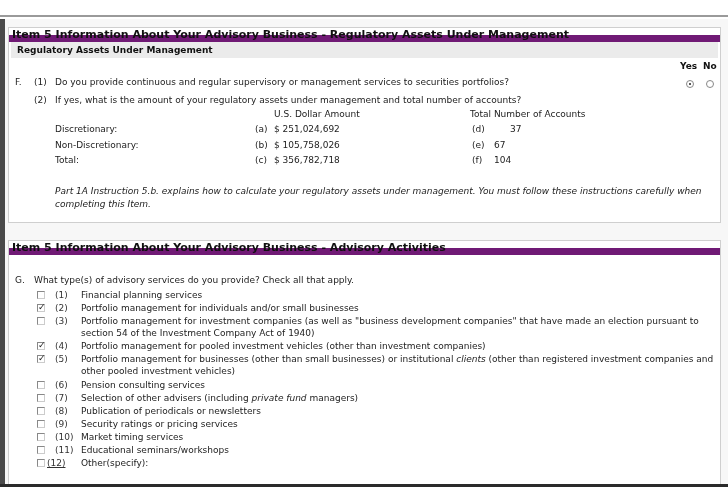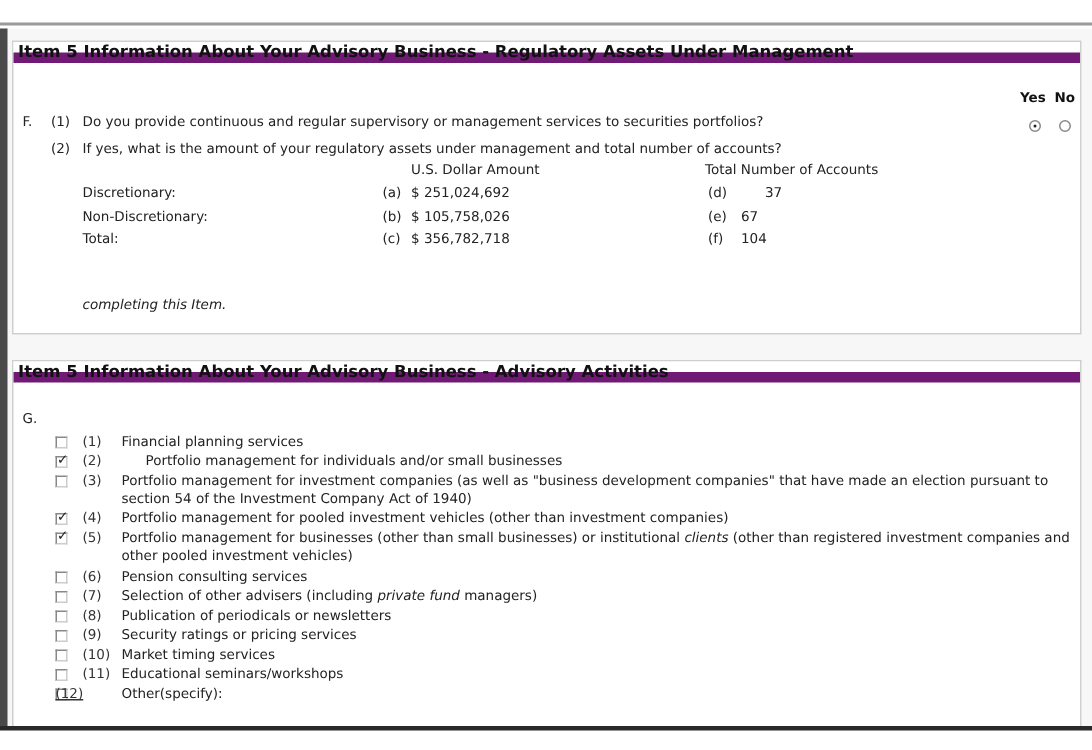--- a/index.html
+++ b/index.html
@@ -29,20 +29,21 @@
   .lbl { position: absolute; color: #222; white-space: nowrap; }
 </style>
 </head>
 <body>
 
 <div class="top-strip"></div>
 <div class="frame"></div>
 
 <div class="panel panel-1">
   <div class="panel-title">Item 5 Information About Your Advisory Business - Regulatory Assets Under Management</div>
+  <div class="panel-subtitle">Regulatory Assets Under Management</div>
 
   <span class="abs yes-no" style="left:671px; top:33px;">Yes</span>
   <span class="abs yes-no" style="left:694px; top:33px;">No</span>
 
   <span class="abs" style="left:6px; top:49px;">F.</span>
   <span class="abs" style="left:25px; top:49px;">(1)</span>
   <span class="abs" style="left:46px; top:49px;">Do you provide continuous and regular supervisory or management services to securities portfolios?</span>
   <span class="radio on" style="left:677px; top:52px;"></span>
   <span class="radio" style="left:697px; top:52px;"></span>
 
@@ -63,38 +64,40 @@
   <span class="abs" style="left:265px; top:112px;">$ 105,758,026</span>
   <span class="abs" style="left:463px; top:112px;">(e)</span>
   <span class="abs" style="left:485px; top:112px;">67</span>
 
   <span class="abs" style="left:46px; top:127px;">Total:</span>
   <span class="abs" style="left:246px; top:127px;">(c)</span>
   <span class="abs" style="left:265px; top:127px;">$ 356,782,718</span>
   <span class="abs" style="left:463px; top:127px;">(f)</span>
   <span class="abs" style="left:485px; top:127px;">104</span>
 
+  <span class="abs italic" style="left:46px; top:158px;">Part 1A Instruction 5.b. explains how to calculate your regulatory assets under management. You must follow these instructions carefully when</span>
   <span class="abs italic" style="left:46px; top:171px;">completing this Item.</span>
 </div>
 
 <div class="panel panel-2">
   <div class="panel-title">Item 5 Information About Your Advisory Business - Advisory Activities</div>
 
   <span class="abs" style="left:6px; top:34px;">G.</span>
+  <span class="abs" style="left:25px; top:34px;">What type(s) of advisory services do you provide? Check all that apply.</span>
 
   <div id="g-items">
       <div>
         <span class="cb" style="left: 28px; top: 50px;"></span>
         <span class="num" style="left: 46px; top: 49px;">(1)</span>
         <span class="lbl" style="left: 72px; top: 49px;">Financial planning services</span>
       </div>
       <div>
         <span class="cb on" style="left: 28px; top: 63px;"></span>
         <span class="num" style="left: 46px; top: 62px;">(2)</span>
-        <span class="lbl" style="left: 88px; top: 62px;">Portfolio management for individuals and/or small businesses</span>
+        <span class="lbl" style="left: 72px; top: 62px;">Portfolio management for individuals and/or small businesses</span>
       </div>
       <div>
         <span class="cb" style="left: 28px; top: 76px;"></span>
         <span class="num" style="left: 46px; top: 75px;">(3)</span>
         <span class="lbl" style="left: 72px; top: 75px;">Portfolio management for investment companies (as well as "business development companies" that have made an election pursuant to</span>
         <span class="lbl" style="left: 72px; top: 87px;">section 54 of the Investment Company Act of 1940)</span>
       </div>
       <div>
         <span class="cb on" style="left: 28px; top: 101px;"></span>
         <span class="num" style="left: 46px; top: 100px;">(4)</span>
@@ -131,19 +134,19 @@
         <span class="num" style="left: 46px; top: 191px;">(10)</span>
         <span class="lbl" style="left: 72px; top: 191px;">Market timing services</span>
       </div>
       <div>
         <span class="cb" style="left: 28px; top: 205px;"></span>
         <span class="num" style="left: 46px; top: 204px;">(11)</span>
         <span class="lbl" style="left: 72px; top: 204px;">Educational seminars/workshops</span>
       </div>
       <div>
         <span class="cb" style="left: 28px; top: 218px;"></span>
-        <span class="num" style="left: 28px; top: 217px; text-decoration: underline;">(12)</span>
+        <span class="num" style="left: 38px; top: 217px; text-decoration: underline;">(12)</span>
         <span class="lbl" style="left: 72px; top: 217px;">Other(specify):</span>
       </div>
     </div>
 </div>
 
 <div class="bottom-bar"></div>
 
 </body></html>

